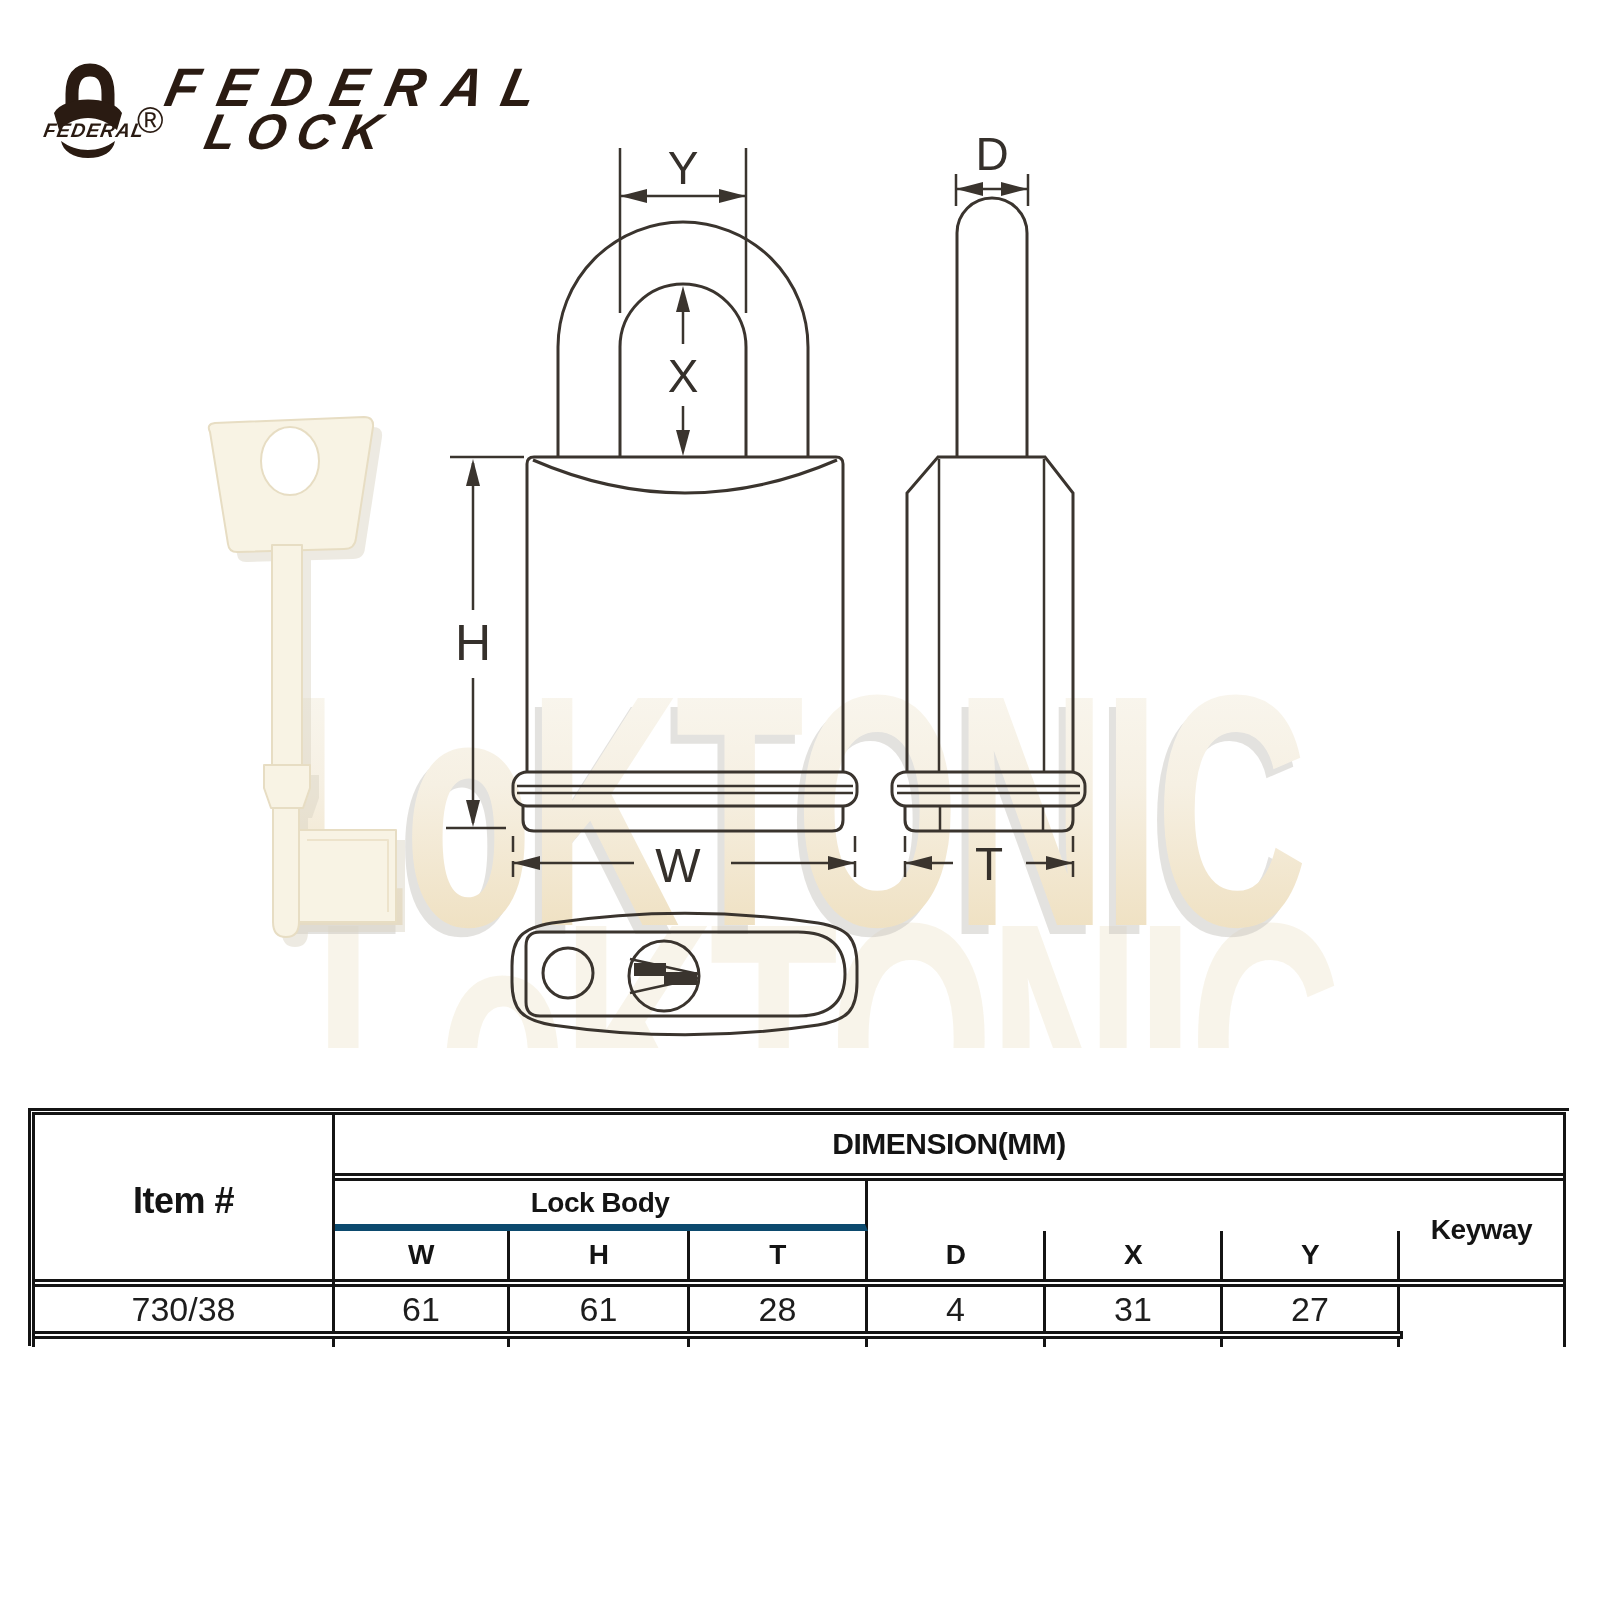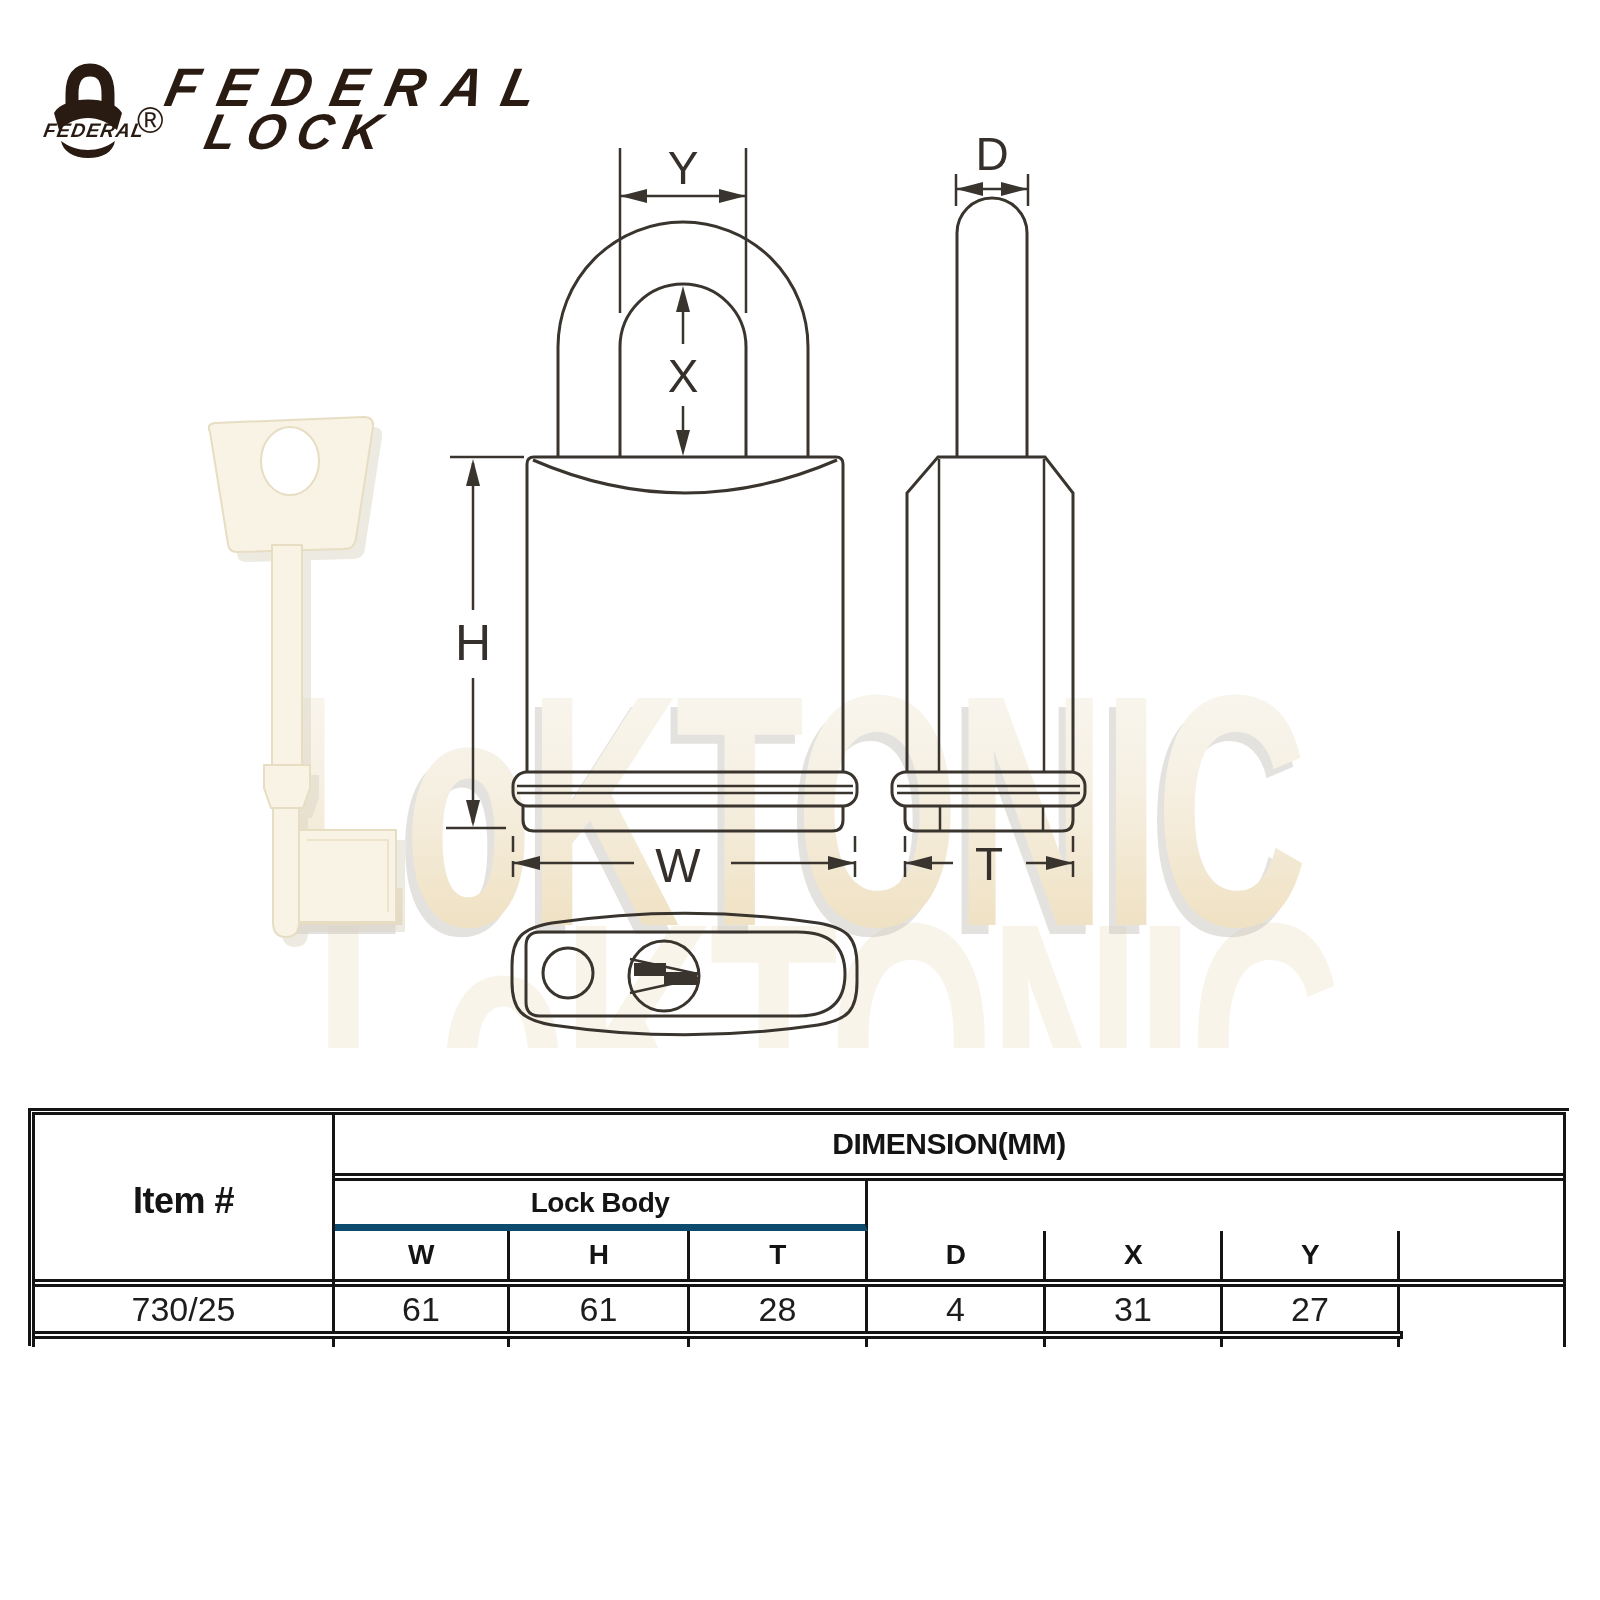--- a/index.html
+++ b/index.html
@@ -175,31 +175,32 @@
   <div class="tbl-echo-top"></div>
   <div class="tbl-echo-left"></div>
 
   <div class="tc th br fs-item" style="grid-area:1/1/6/2">Item #</div>
 
   <div class="tc th fs-dim" style="grid-area:1/2/2/9">DIMENSION(MM)</div>
 
   <div class="dline" style="grid-area:2/2/3/9"></div>
 
   <div class="tc th br bb fs-grp" style="grid-area:3/2/4/5">Lock Body</div>
+  <div class="tc th fs-grp" style="grid-area:3/8/5/9">Keyway</div>
 
   <div class="tc th br fs-col" style="grid-area:4/2/5/3">W</div>
   <div class="tc th br fs-col" style="grid-area:4/3/5/4">H</div>
   <div class="tc th br fs-col" style="grid-area:4/4/5/5">T</div>
   <div class="tc th br fs-col" style="grid-area:4/5/5/6">D</div>
   <div class="tc th br fs-col" style="grid-area:4/6/5/7">X</div>
   <div class="tc th br fs-col" style="grid-area:4/7/5/8">Y</div>
 
   <div class="dline" style="grid-area:5/1/6/9"></div>
 
-  <div class="tc br fs-data" style="grid-area:6/1/7/2">730/25</div>
+  <div class="tc br fs-data" style="grid-area:6/1/7/2">730/38</div>
   <div class="tc br fs-data" style="grid-area:6/2/7/3">61</div>
   <div class="tc br fs-data" style="grid-area:6/3/7/4">61</div>
   <div class="tc br fs-data" style="grid-area:6/4/7/5">28</div>
   <div class="tc br fs-data" style="grid-area:6/5/7/6">4</div>
   <div class="tc br fs-data" style="grid-area:6/6/7/7">31</div>
   <div class="tc br fs-data" style="grid-area:6/7/7/8">27</div>
   <div class="tc fs-data" style="grid-area:6/8/7/9"></div>
 
   <div class="dline" style="grid-area:7/1/8/8"></div>
   <div class="bl" style="grid-area:7/8/8/9"></div>

